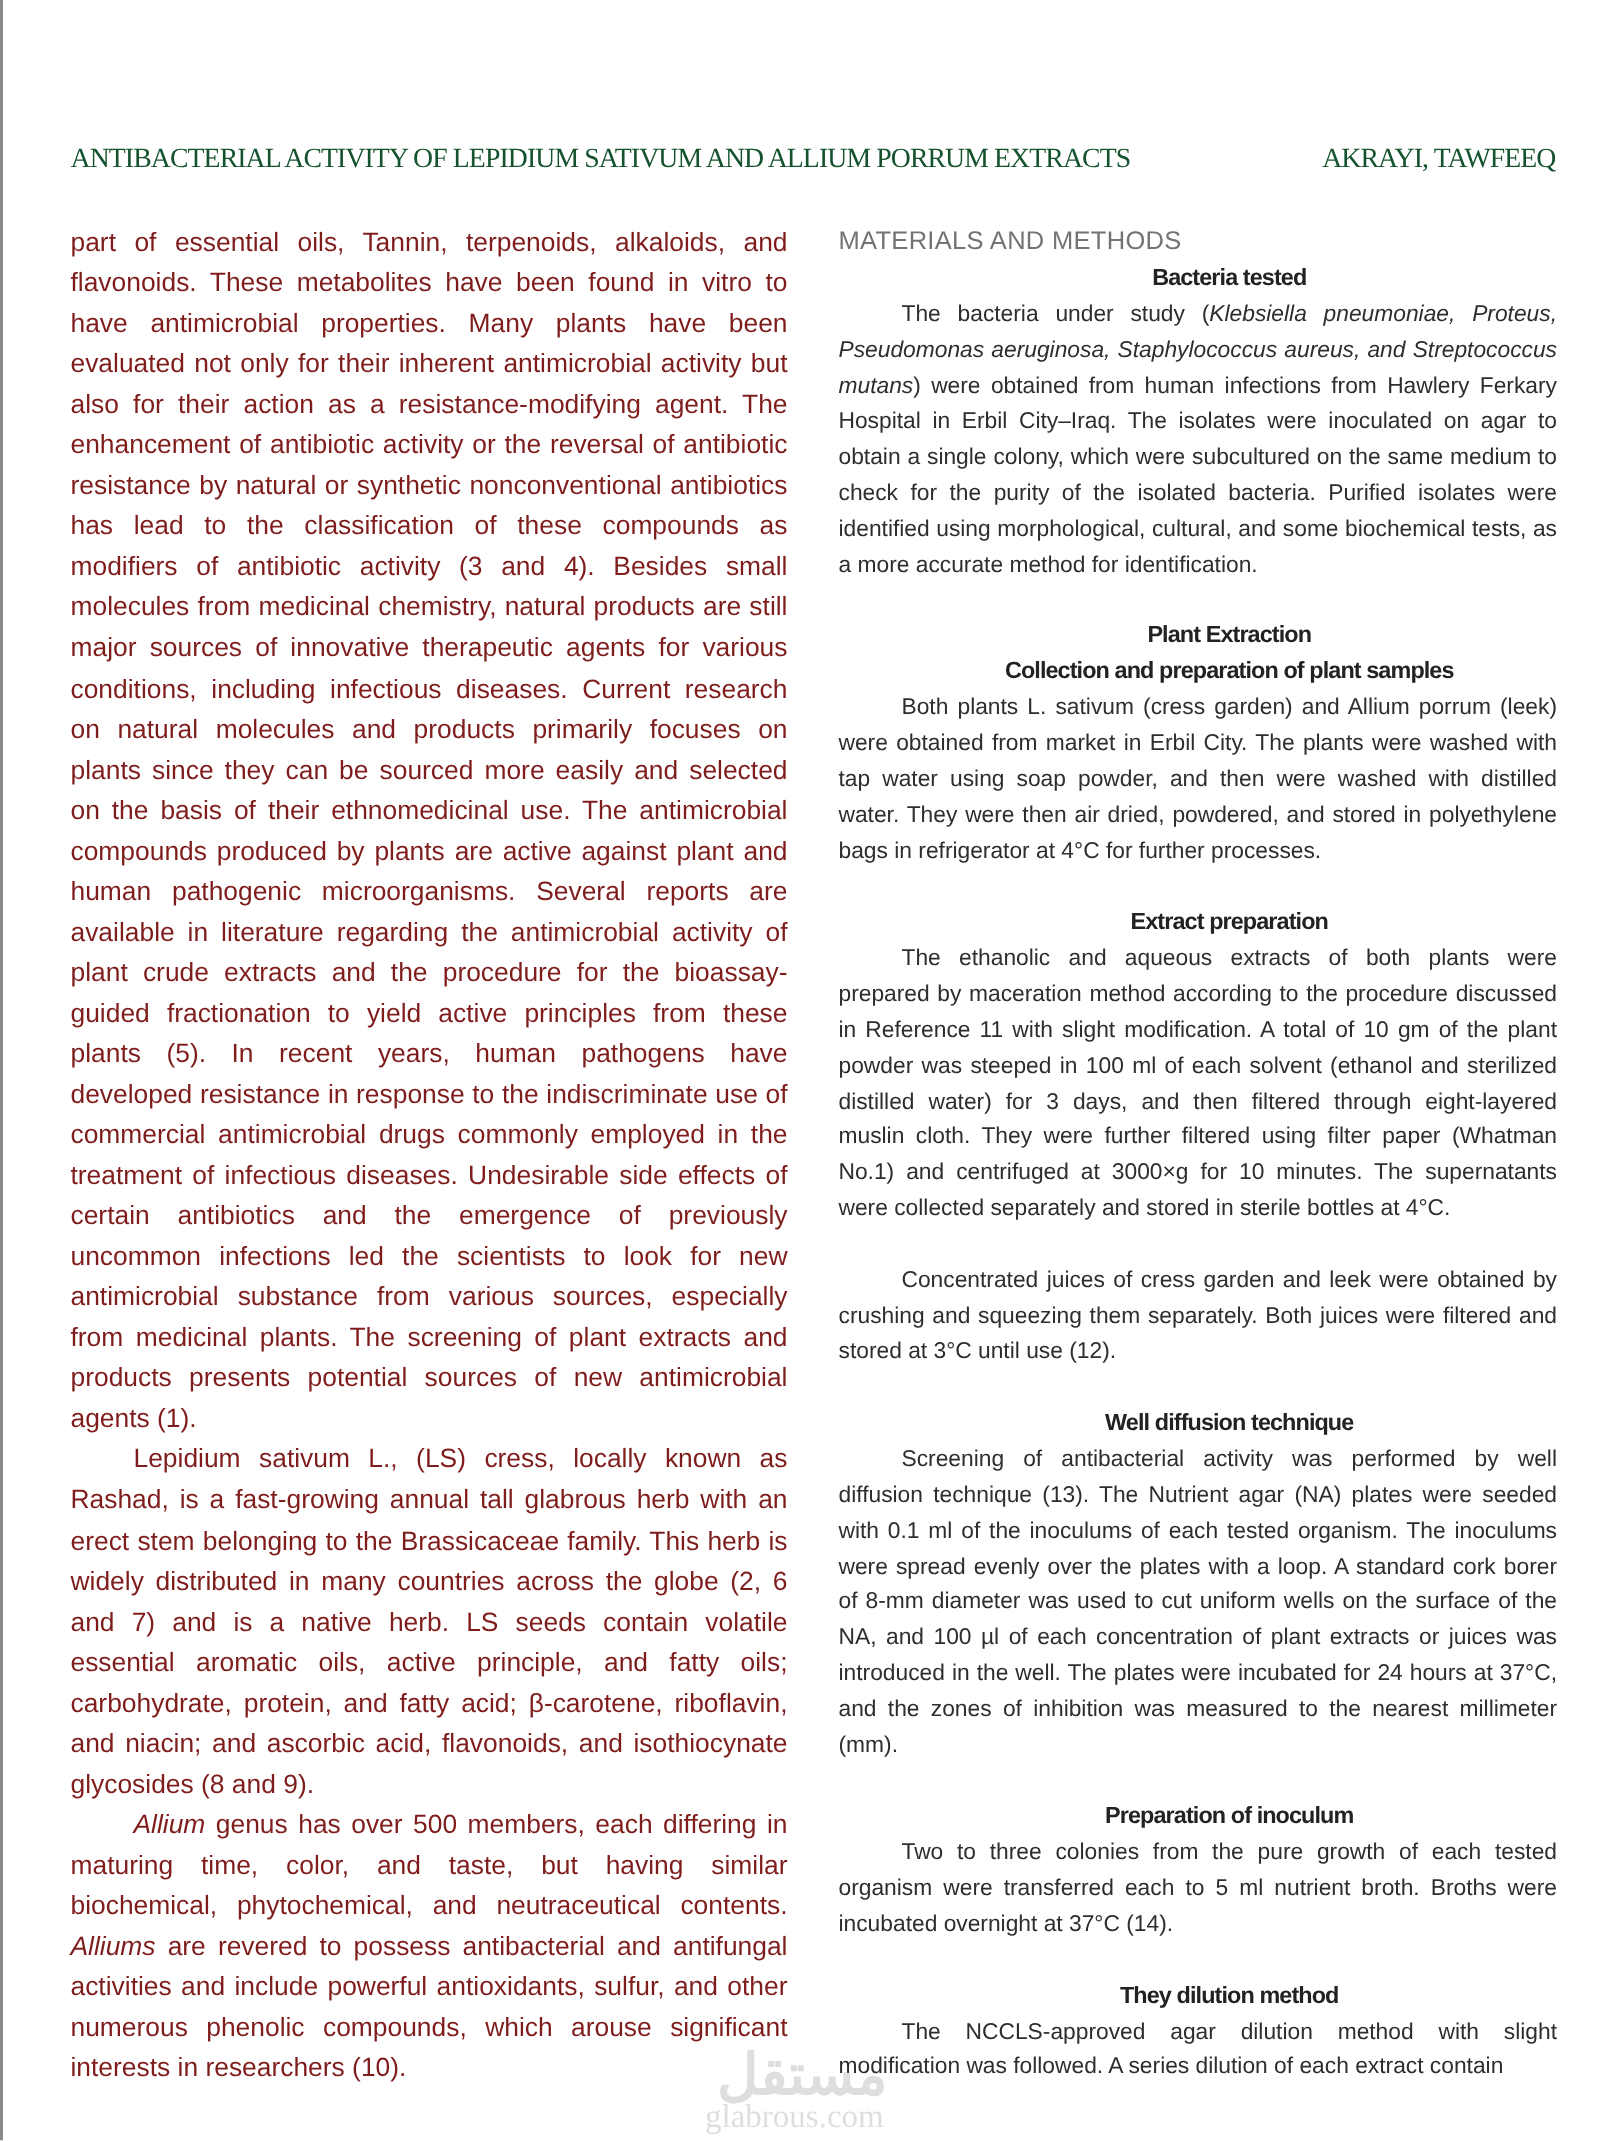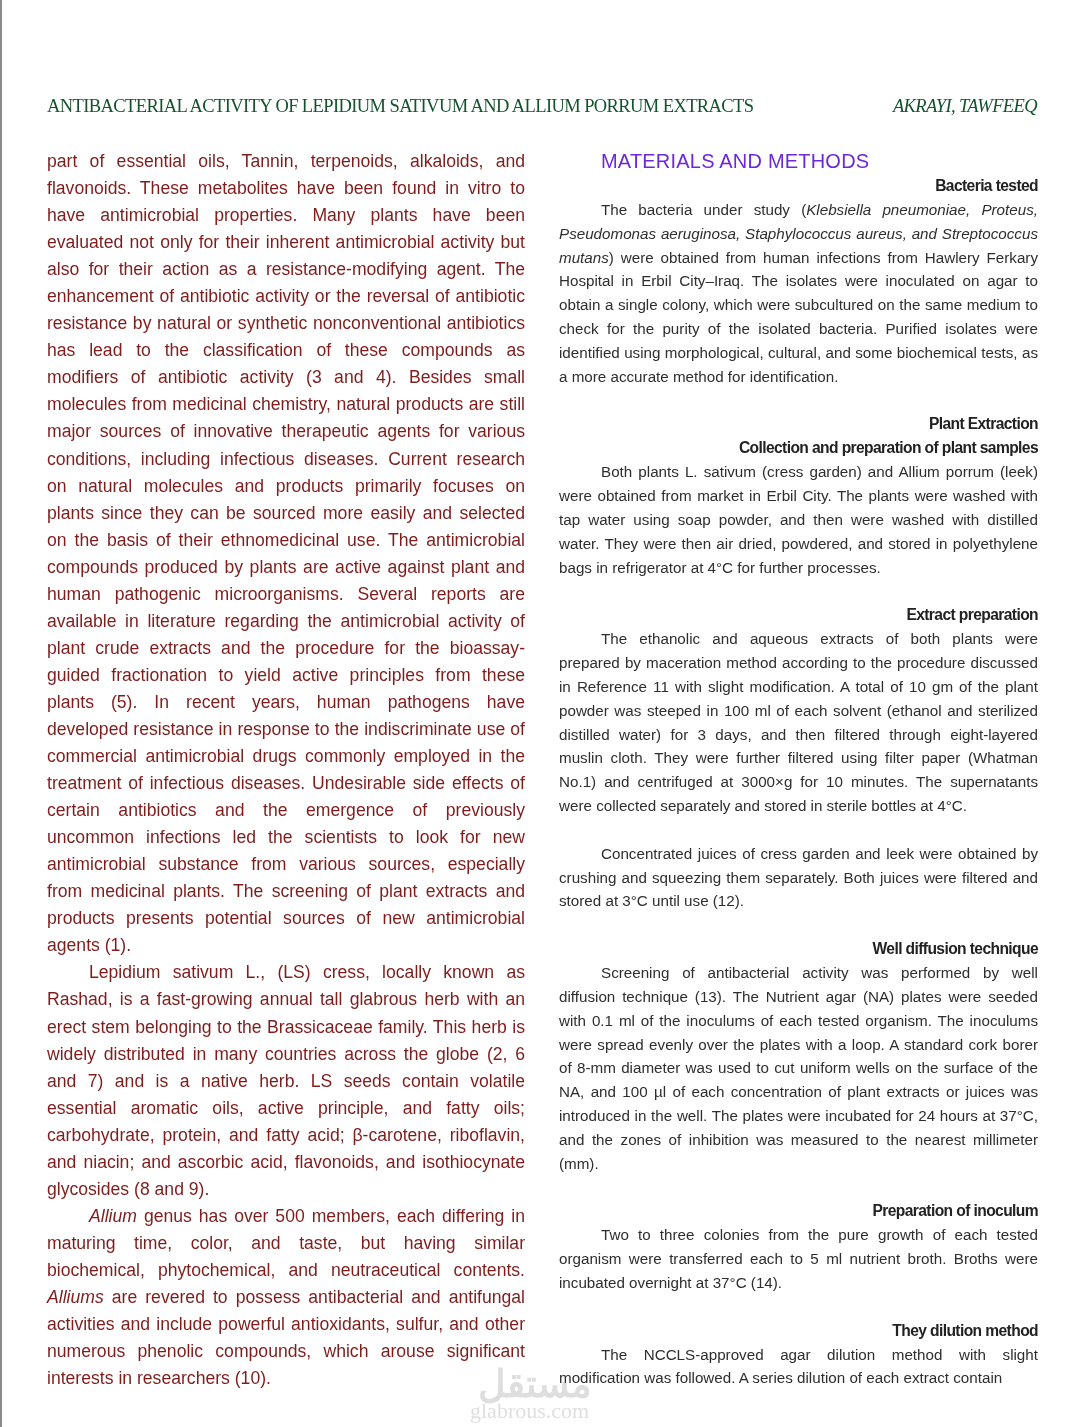--- a/index.html
+++ b/index.html
@@ -9,46 +9,46 @@
   }
   .left-border {
     position: absolute; left: 0; top: 0; width: 2px; height: 1427px; background: #8a8a8a;
   }
   .running-header {
     position: absolute; top: 96px; left: 47px; width: 990px; height: 24px;
     font-family: "Liberation Serif", "DejaVu Serif", serif;
     font-size: 18.5px; color: #14532d; letter-spacing: -0.6px;
   }
   .running-header .title { position: absolute; left: 0; top: 0; white-space: nowrap; }
-  .running-header .authors { position: absolute; right: 0; top: 0; white-space: nowrap; font-style: italic; }
+  .running-header .authors { position: absolute; right: 0; top: 0; white-space: nowrap; }
 
   .col-left {
     position: absolute; left: 47px; top: 148px; width: 478px;
     font-family: "Liberation Sans", "DejaVu Sans", sans-serif;
     font-size: 17.6px; line-height: 27.05px; color: #7f1d1d;
     text-align: justify; hyphens: none;
   }
   .col-left p { margin: 0; }
   .col-left p.indent { text-indent: 42px; }
 
   .col-right {
     position: absolute; left: 559px; top: 148px; width: 479px;
     font-family: "Liberation Sans", "DejaVu Sans", sans-serif;
     font-size: 15.2px; line-height: 23.8px; color: #2e2e2e;
     text-align: justify;
   }
   .col-right p { margin: 0; }
   .col-right p.indent { text-indent: 42px; }
   .col-right .section-title {
-    font-size: 20px; line-height: 26px; margin-left: 42px; color: #6d28d9;
+    font-size: 17px; line-height: 26px; color: #737373;
     letter-spacing: 0.2px;
   }
   .col-right .subhead {
     font-weight: bold; margin-left: 42px; color: #222; letter-spacing: -0.6px;
-    font-size: 15.6px; line-height: 24px; text-align: right;
+    font-size: 15.6px; line-height: 24px; text-align: center;
   }
   .col-right .gap { height: 24px; }
   em { font-style: italic; }
 
   .watermark {
     position: absolute; left: 470px; top: 1364px; width: 160px; height: 70px;
     pointer-events: none; opacity: 0.28; color: #8c8c8c;
     font-family: Liberation Serif, serif;
   }
   .watermark .ar { position: absolute; left: 8px; top: 0; font-size: 38px; font-weight: bold; line-height: 40px; }

